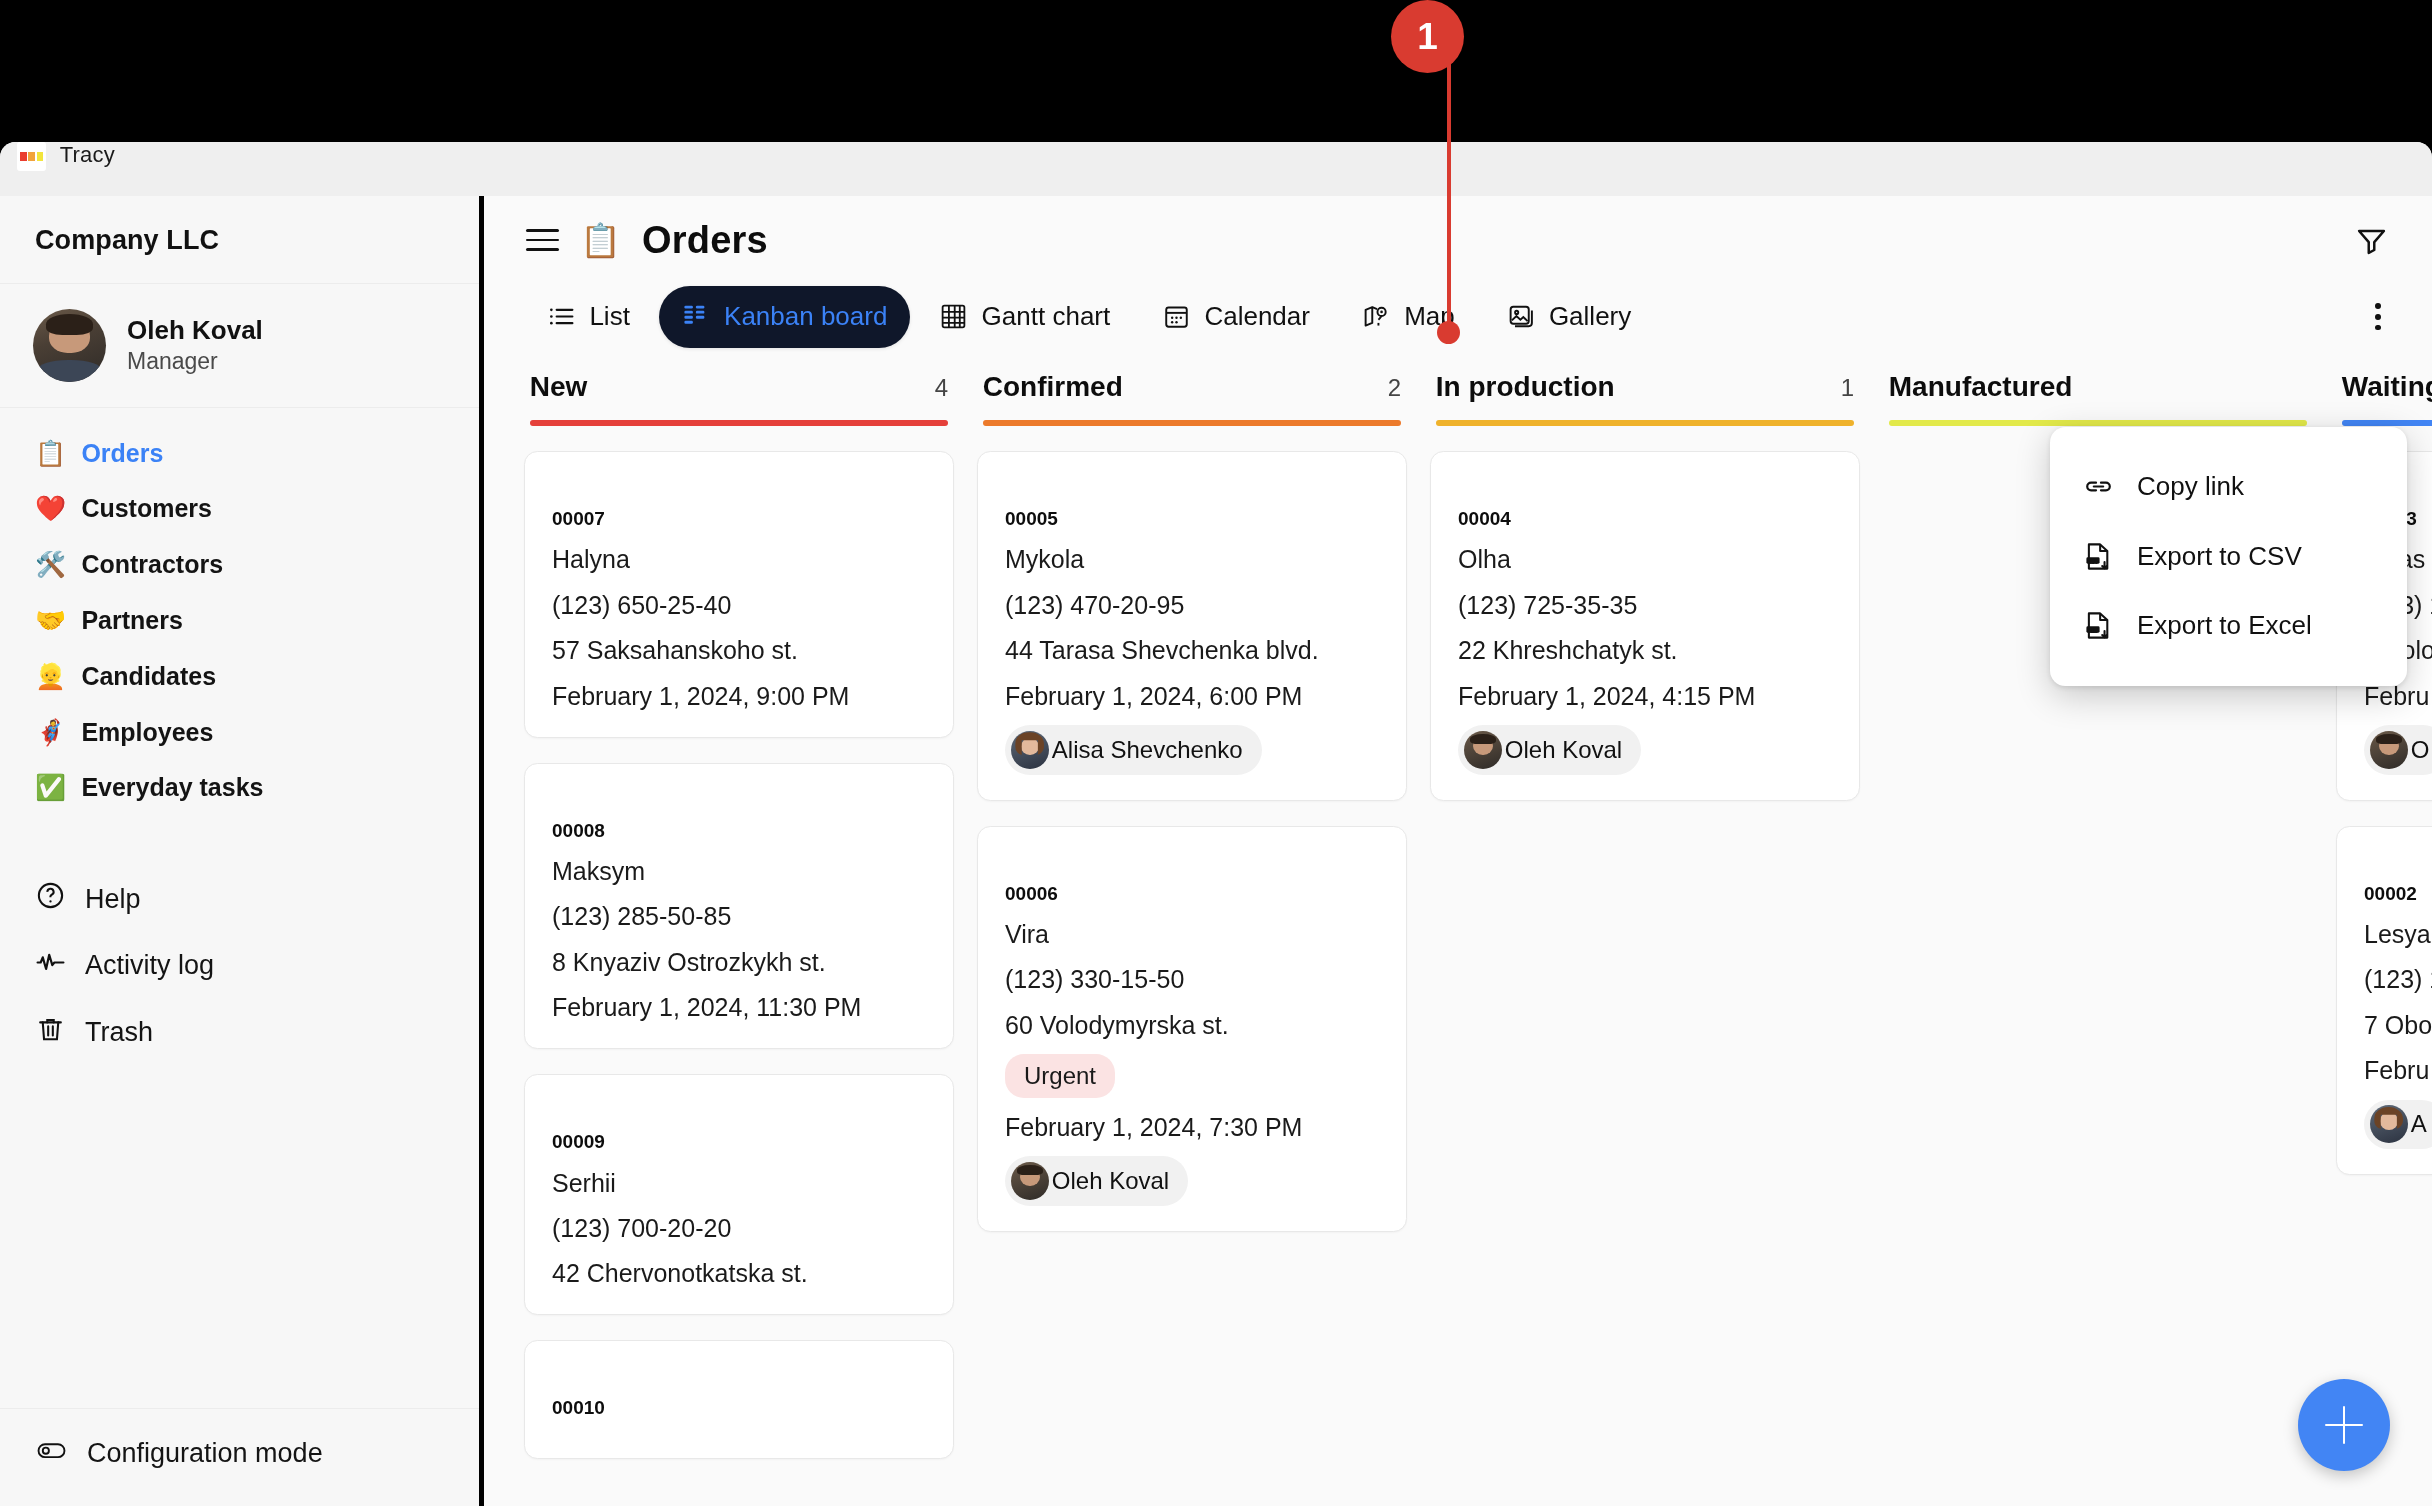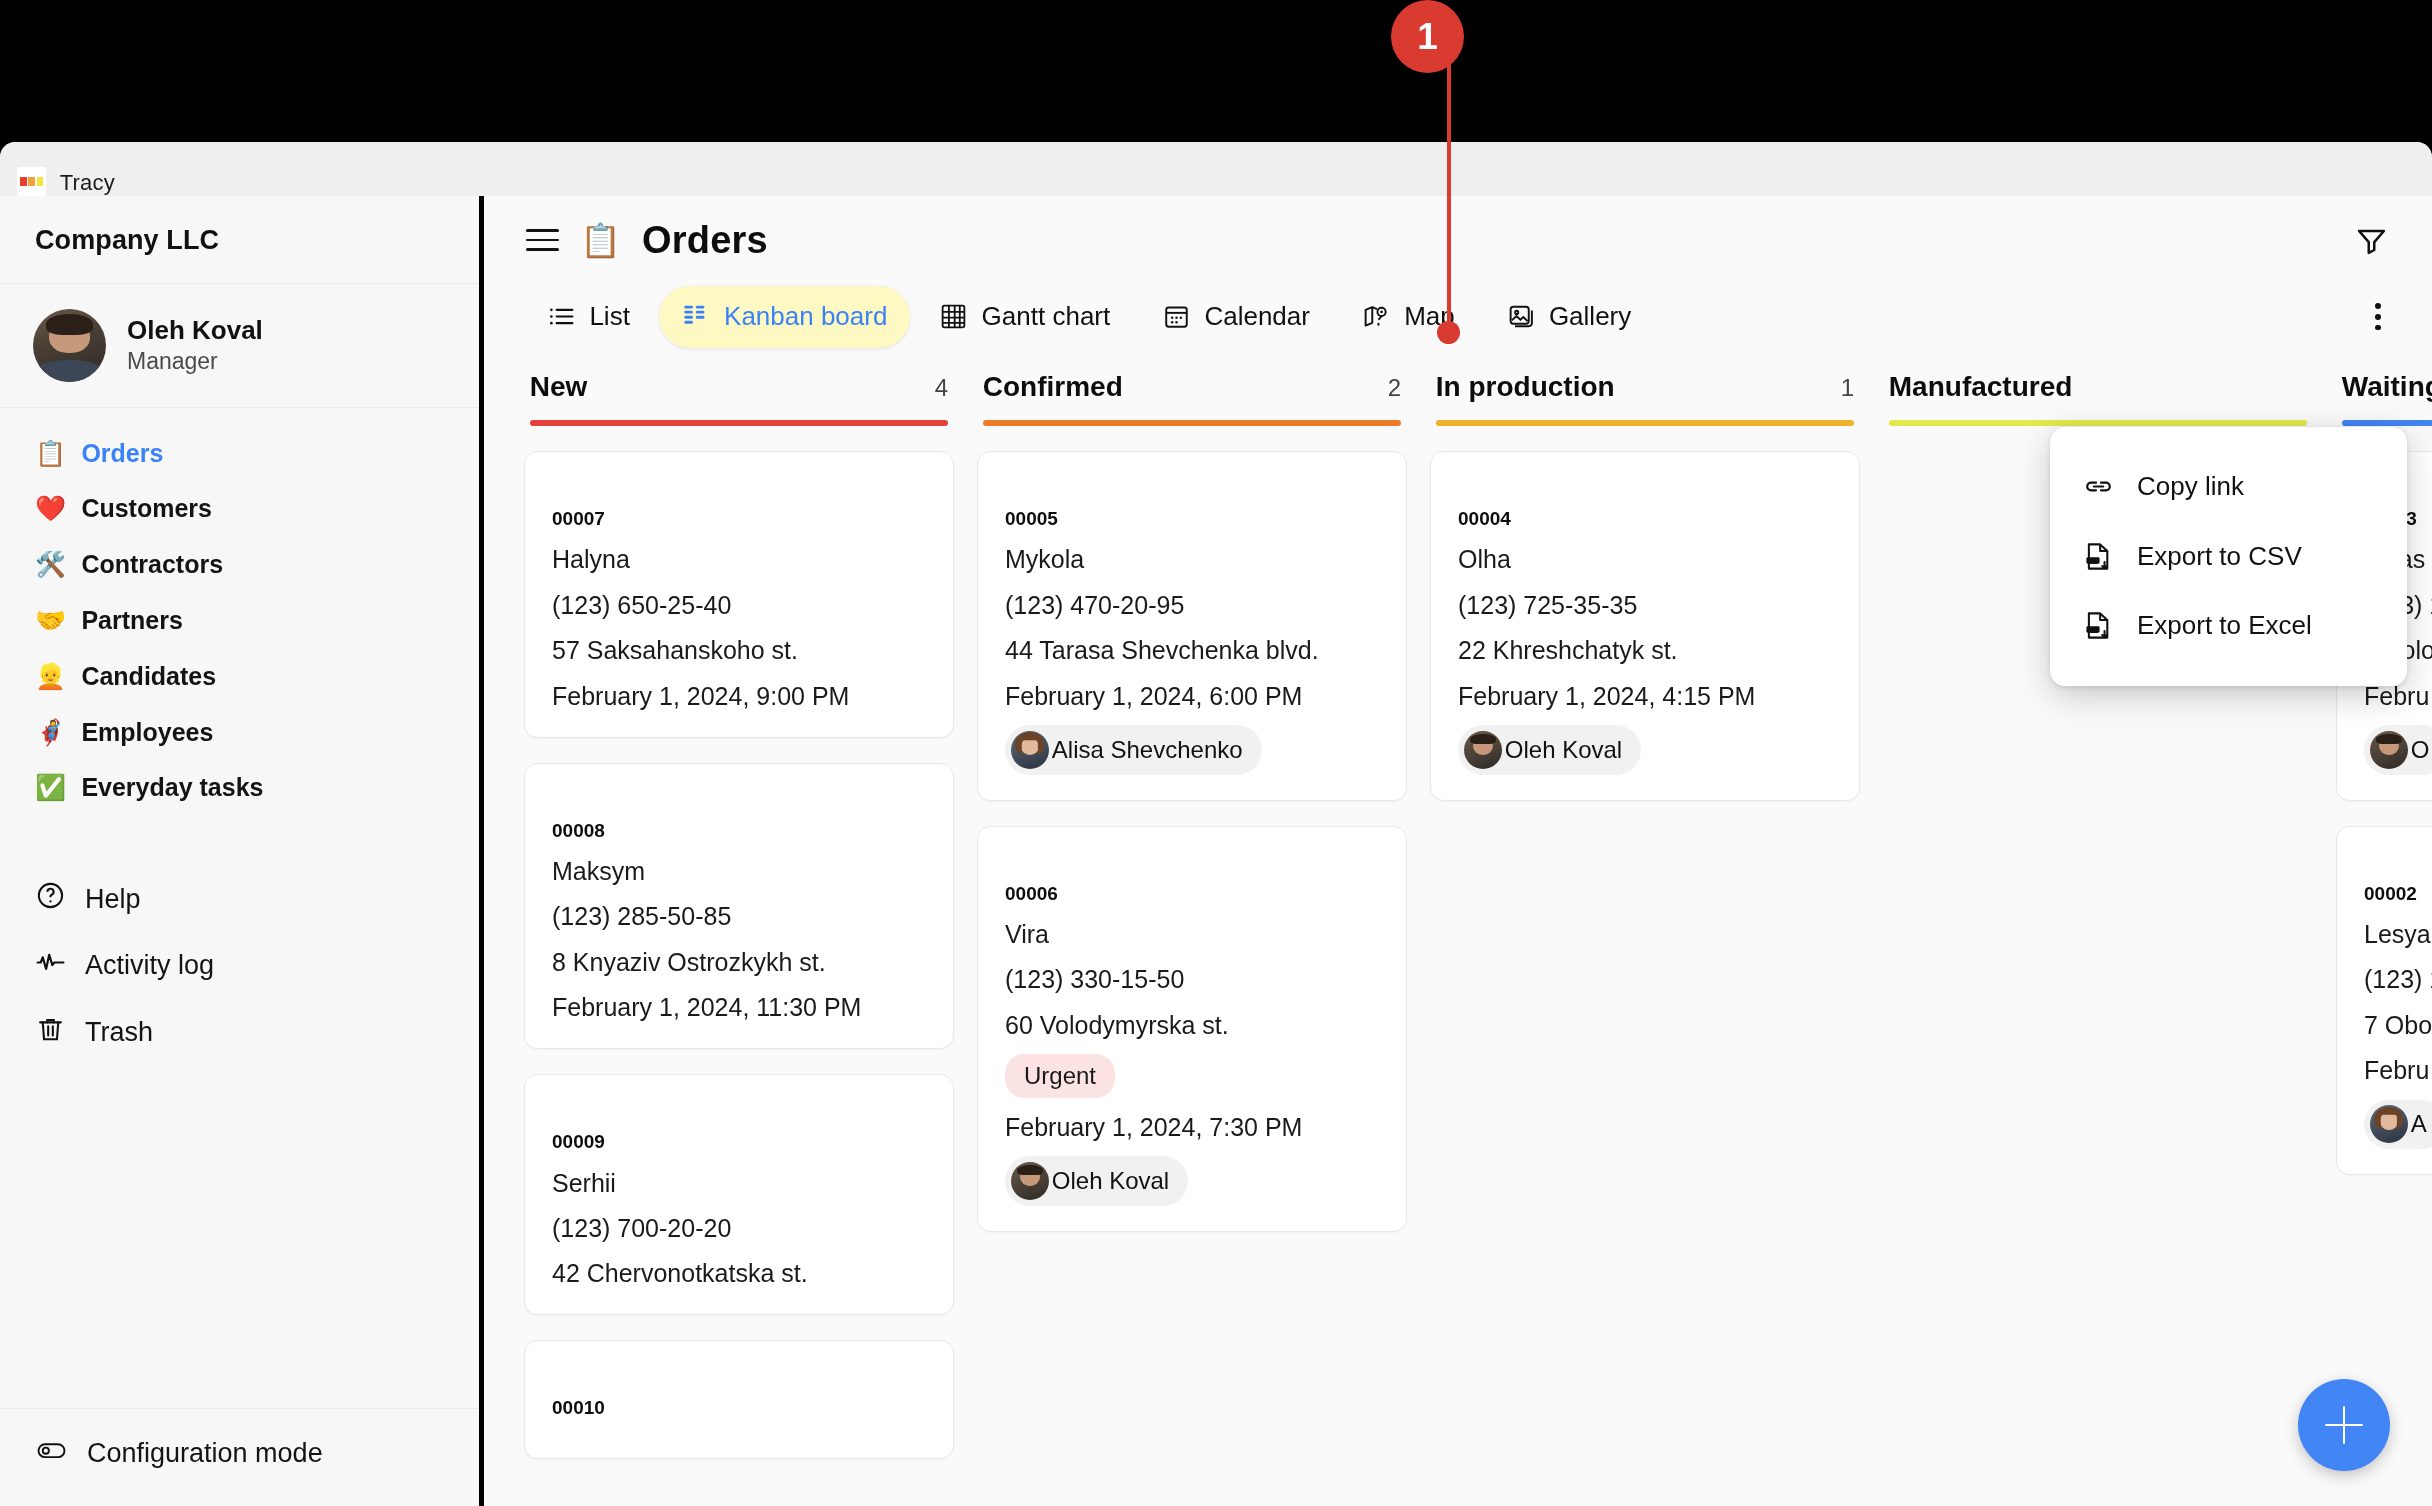--- a/index.html
+++ b/index.html
@@ -23,21 +23,21 @@
     background: #fafafa;
     border-radius: 15.4px 15.4px 0 0;
     overflow: hidden;
   }
 
   
   .tabstrip {
     height: 54px;
     background: #efefef;
     display: flex;
-    align-items: flex-end;
+    align-items: flex-start;
     padding-left: 17.3px;
     gap: 13.4px;
   }
   .tab-favicon {
     width: 29px; height: 29px;
     background: #fff;
     border-radius: 2.9px;
     position: relative;
     display: flex; align-items: center; justify-content: center;
     gap: 1.4px;
@@ -142,21 +142,21 @@
   }
   .vtab {
     display: flex; align-items: center; gap: 13.4px;
     padding: 15.4px 23px;
     border-radius: 33px;
     font-size: 26px;
     color: #111;
     cursor: pointer;
     white-space: nowrap;
   }
-  .vtab.active { background: #fef9c3; color: #3b82f6; box-shadow: 0 1px 3.8px rgba(0,0,0,.10); }
+  .vtab.active { background: #0f172a; color: #3b82f6; box-shadow: 0 1px 3.8px rgba(0,0,0,.10); }
   .vtab .vicon { width: 29px; height: 29px; display:flex; align-items:center; justify-content:center; flex:none; }
   .vt-spacer { flex: 1; }
   .kebab { display:flex; flex-direction:column; gap:4.8px; align-items:center; cursor:pointer; padding: 9.6px 13.4px; }
   .kebab i { width: 5.8px; height: 5.8px; border-radius: 50%; background:#111; display:block; }
 
   
   .board {
     flex: 1;
     display: flex;
     gap: 0;

